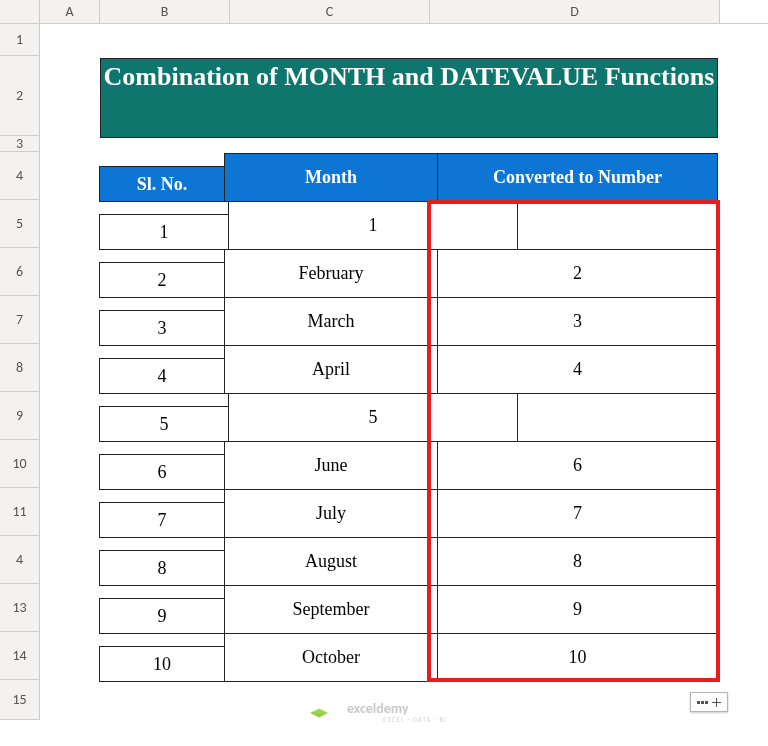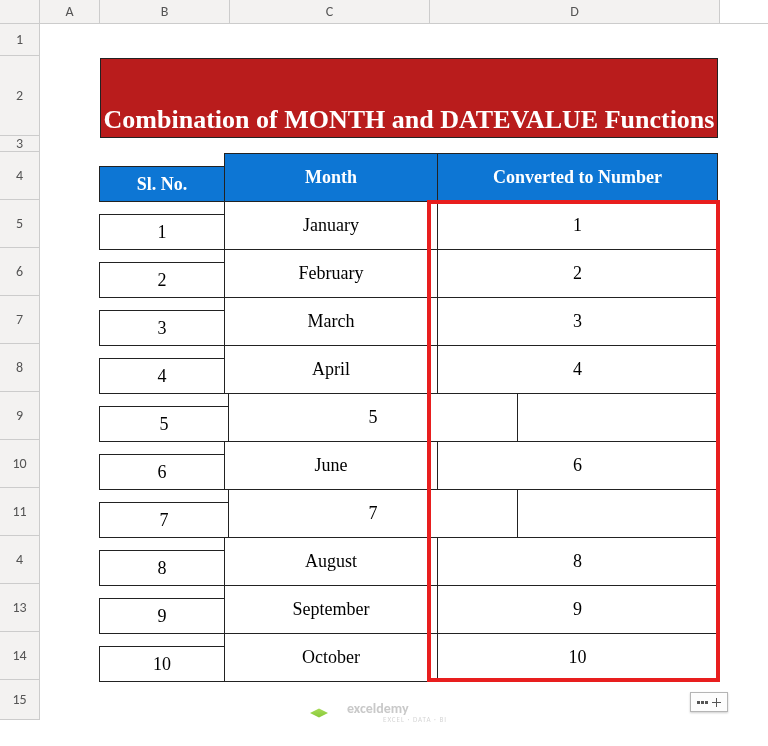--- a/index.html
+++ b/index.html
@@ -33,25 +33,25 @@
     border-bottom: 1px solid #ccc;
     display: flex;
     align-items: center;
     justify-content: center;
   }
   .corner { width: 40px; height: 24px; background: #f3f2f1; border-right: 1px solid #ccc; border-bottom: 1px solid #ccc; }
 
   .titlebox {
     position: absolute;
     top: 58px; left: 100px; width: 618px; height: 80px;
-    background: #b91c1c;
+    background: #0f766e;
     color: #fff;
     font-weight: bold;
     font-size: 26px;
-    display: flex; align-items: flex-end; justify-content: center;
+    display: flex; align-items: flex-start; justify-content: center;
     text-align: center;
     font-family: Georgia, 'Times New Roman', serif;
     line-height: 1.35;
     border: 1px solid #222;
   }
 
   .datatable {
     position: absolute;
     top: 154px; left: 100px; width: 618px;
   }
@@ -142,21 +142,20 @@
   </div>
 
   <div class="datatable">
     <div class="drow header">
       <div class="dcell cB">Sl. No.</div>
       <div class="dcell cC">Month</div>
       <div class="dcell cD">Converted to Number</div>
     </div>
     <div class="drow">
       <div class="dcell cB">1</div>
-      <div class="dcell cC">January</div>
       <div class="dcell cD">1</div>
     </div>
     <div class="drow">
       <div class="dcell cB">2</div>
       <div class="dcell cC">February</div>
       <div class="dcell cD">2</div>
     </div>
     <div class="drow">
       <div class="dcell cB">3</div>
       <div class="dcell cC">March</div>
@@ -171,20 +170,21 @@
       <div class="dcell cB">5</div>
       <div class="dcell cD">5</div>
     </div>
     <div class="drow">
       <div class="dcell cB">6</div>
       <div class="dcell cC">June</div>
       <div class="dcell cD">6</div>
     </div>
     <div class="drow">
       <div class="dcell cB">7</div>
+      <div class="dcell cC">July</div>
       <div class="dcell cD">7</div>
     </div>
     <div class="drow">
       <div class="dcell cB">8</div>
       <div class="dcell cC">August</div>
       <div class="dcell cD">8</div>
     </div>
     <div class="drow">
       <div class="dcell cB">9</div>
       <div class="dcell cC">September</div>

